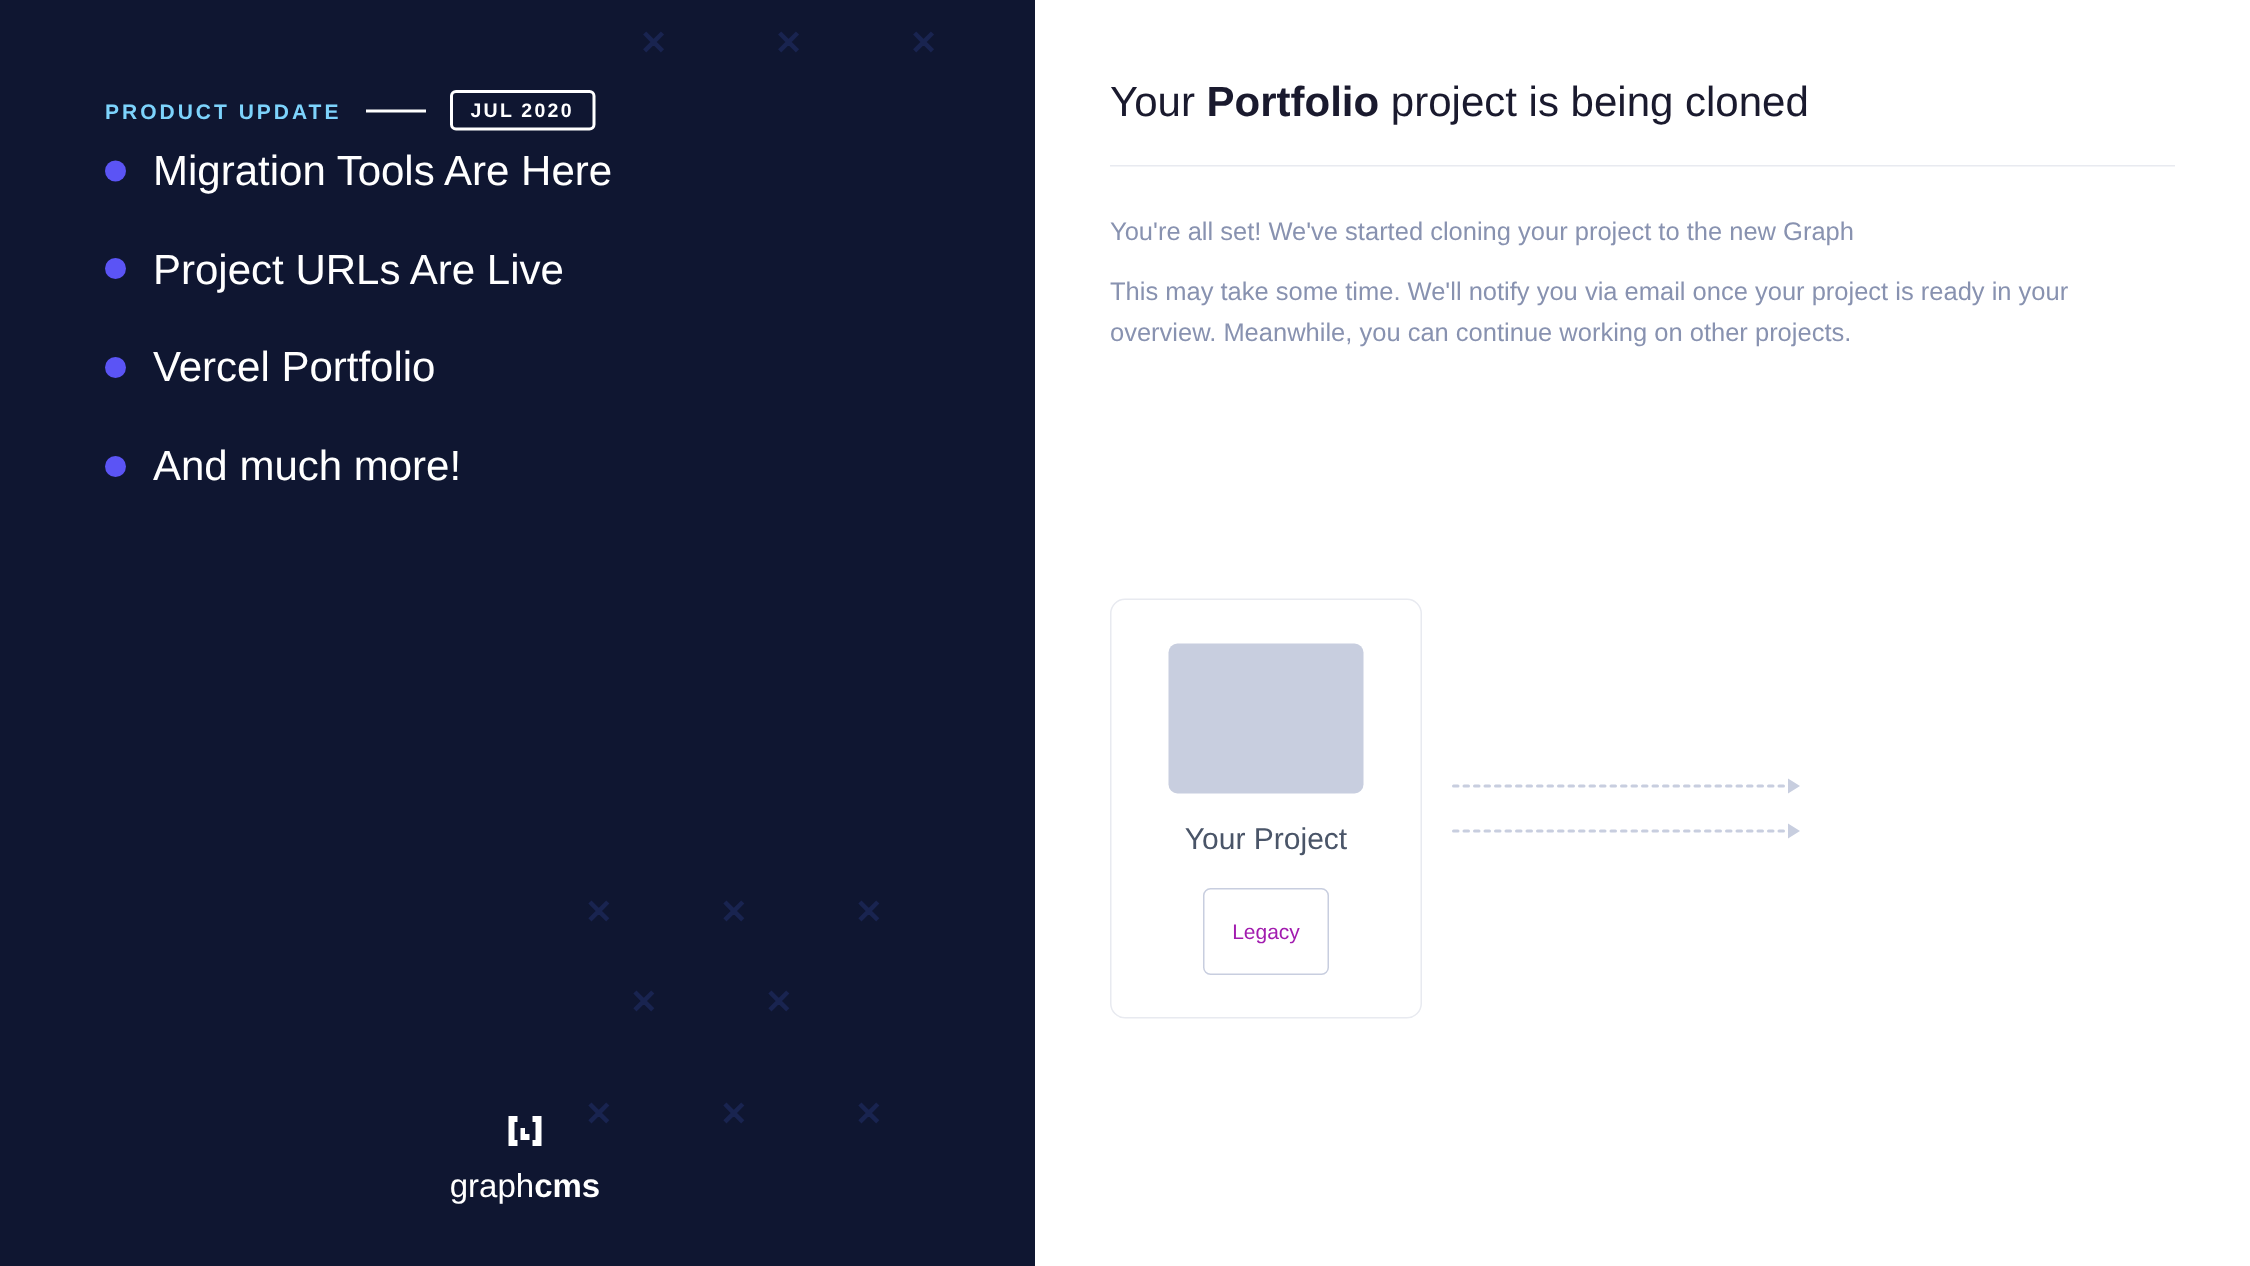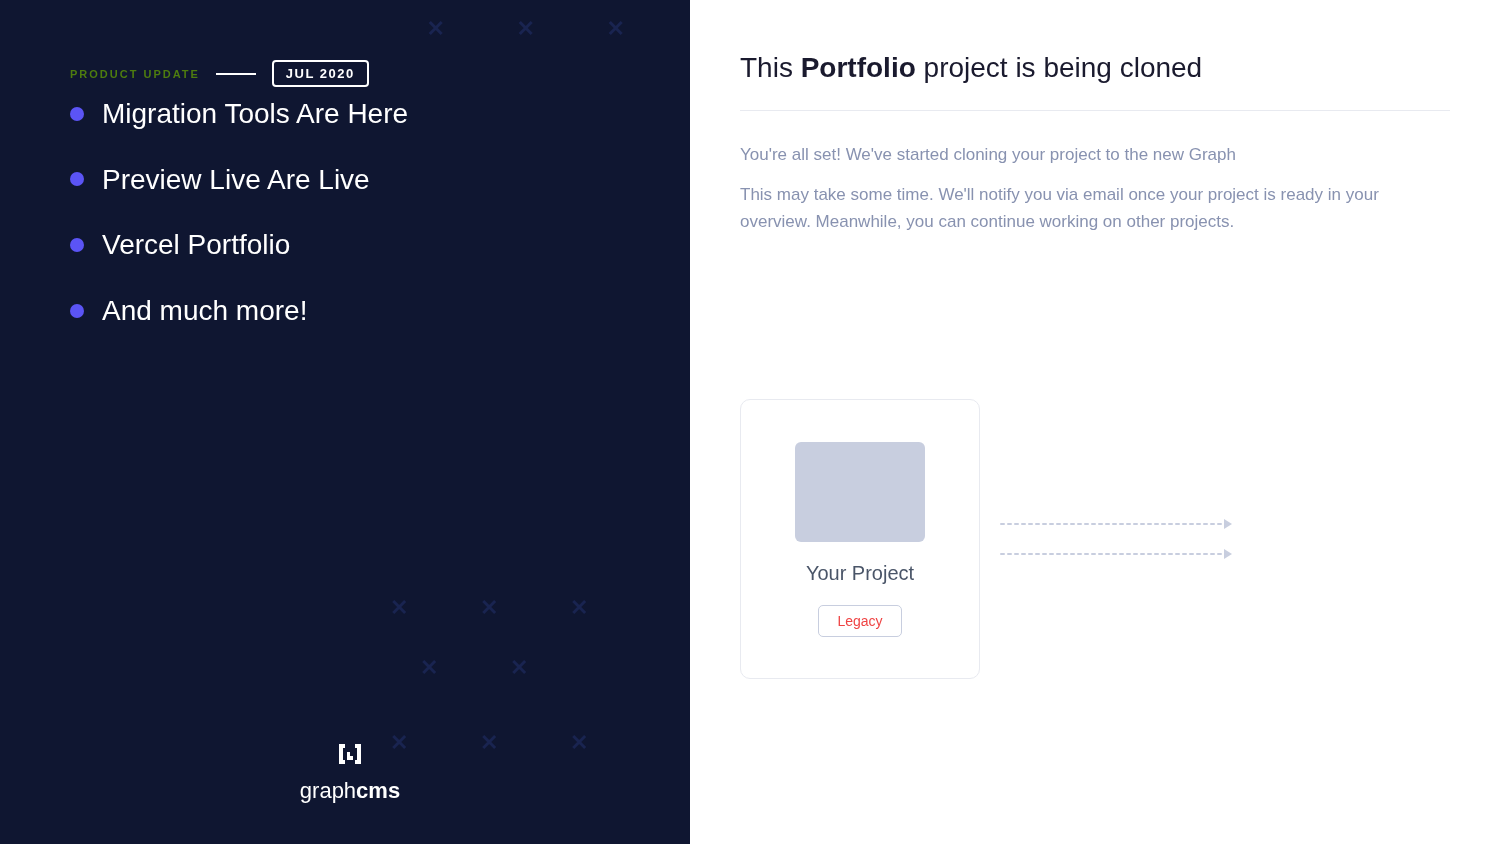--- a/index.html
+++ b/index.html
@@ -43,22 +43,22 @@
     }
 
     .product-update-row {
       display: flex;
       align-items: center;
       gap: 16px;
       margin-bottom: 50px;
     }
 
     .product-update-label {
-      color: #4d7c0f;
-      font-size: 11px;
+      color: #7dd3fc;
+      font-size: 14px;
       font-weight: 700;
       letter-spacing: 2px;
       text-transform: uppercase;
       white-space: nowrap;
     }
 
     .product-update-line {
       width: 40px;
       height: 2px;
       background: #ffffff;
@@ -159,21 +159,21 @@
 
     .migration-visual {
       display: flex;
       align-items: center;
       justify-content: flex-start;
       gap: 0;
       flex: 1;
     }
 
     .project-card {
-      width: 240px;
+      width: 208px;
       height: 280px;
       border: 1.5px solid #e8eaf0;
       border-radius: 10px;
       display: flex;
       flex-direction: column;
       align-items: center;
       justify-content: center;
       gap: 20px;
       background: #fff;
     }
@@ -187,22 +187,22 @@
 
     .project-name {
       color: #4a5568;
       font-size: 20px;
       font-weight: 500;
     }
 
     .project-badge {
       border: 1.5px solid #c8cedf;
       border-radius: 5px;
-      padding: 7px 18px;
-      color: #ef4444;
+      padding: 20px 18px;
+      color: #a21caf;
       font-size: 14px;
     }
 
     .arrow-track {
       display: flex;
       flex-direction: column;
       gap: 20px;
       margin: 0 20px;
     }
 
@@ -257,21 +257,21 @@
       <div class="product-update-badge">JUL 2020</div>
     </div>
 
     <ul class="features-list">
       <li class="feature-item">
         <div class="feature-dot"></div>
         <span class="feature-text">Migration Tools Are Here</span>
       </li>
       <li class="feature-item">
         <div class="feature-dot"></div>
-        <span class="feature-text">Preview Live Are Live</span>
+        <span class="feature-text">Project URLs Are Live</span>
       </li>
       <li class="feature-item">
         <div class="feature-dot"></div>
         <span class="feature-text">Vercel Portfolio</span>
       </li>
       <li class="feature-item">
         <div class="feature-dot"></div>
         <span class="feature-text">And much more!</span>
       </li>
     </ul>
@@ -286,21 +286,21 @@
 
     <span style="color:#fff; font-size:22px;">
       <span style="font-weight:400;">graph</span><span style="font-weight:700;">cms</span>
     </span>
   </div>
 </div>
 
 <div class="right-panel">
 
   <h1 class="clone-title">
-    <span>This </span><strong>Portfolio</strong><span> project is being cloned</span>
+    <span>Your </span><strong>Portfolio</strong><span> project is being cloned</span>
   </h1>
 
   <div class="divider"></div>
 
   <p class="description-text">You're all set! We've started cloning your project to the new Graph</p>
 
   <p class="description-text2">This may take some time. We'll notify you via email once your project is ready in your overview. Meanwhile, you can continue working on other projects.</p>
 
   <div class="migration-visual">
 

